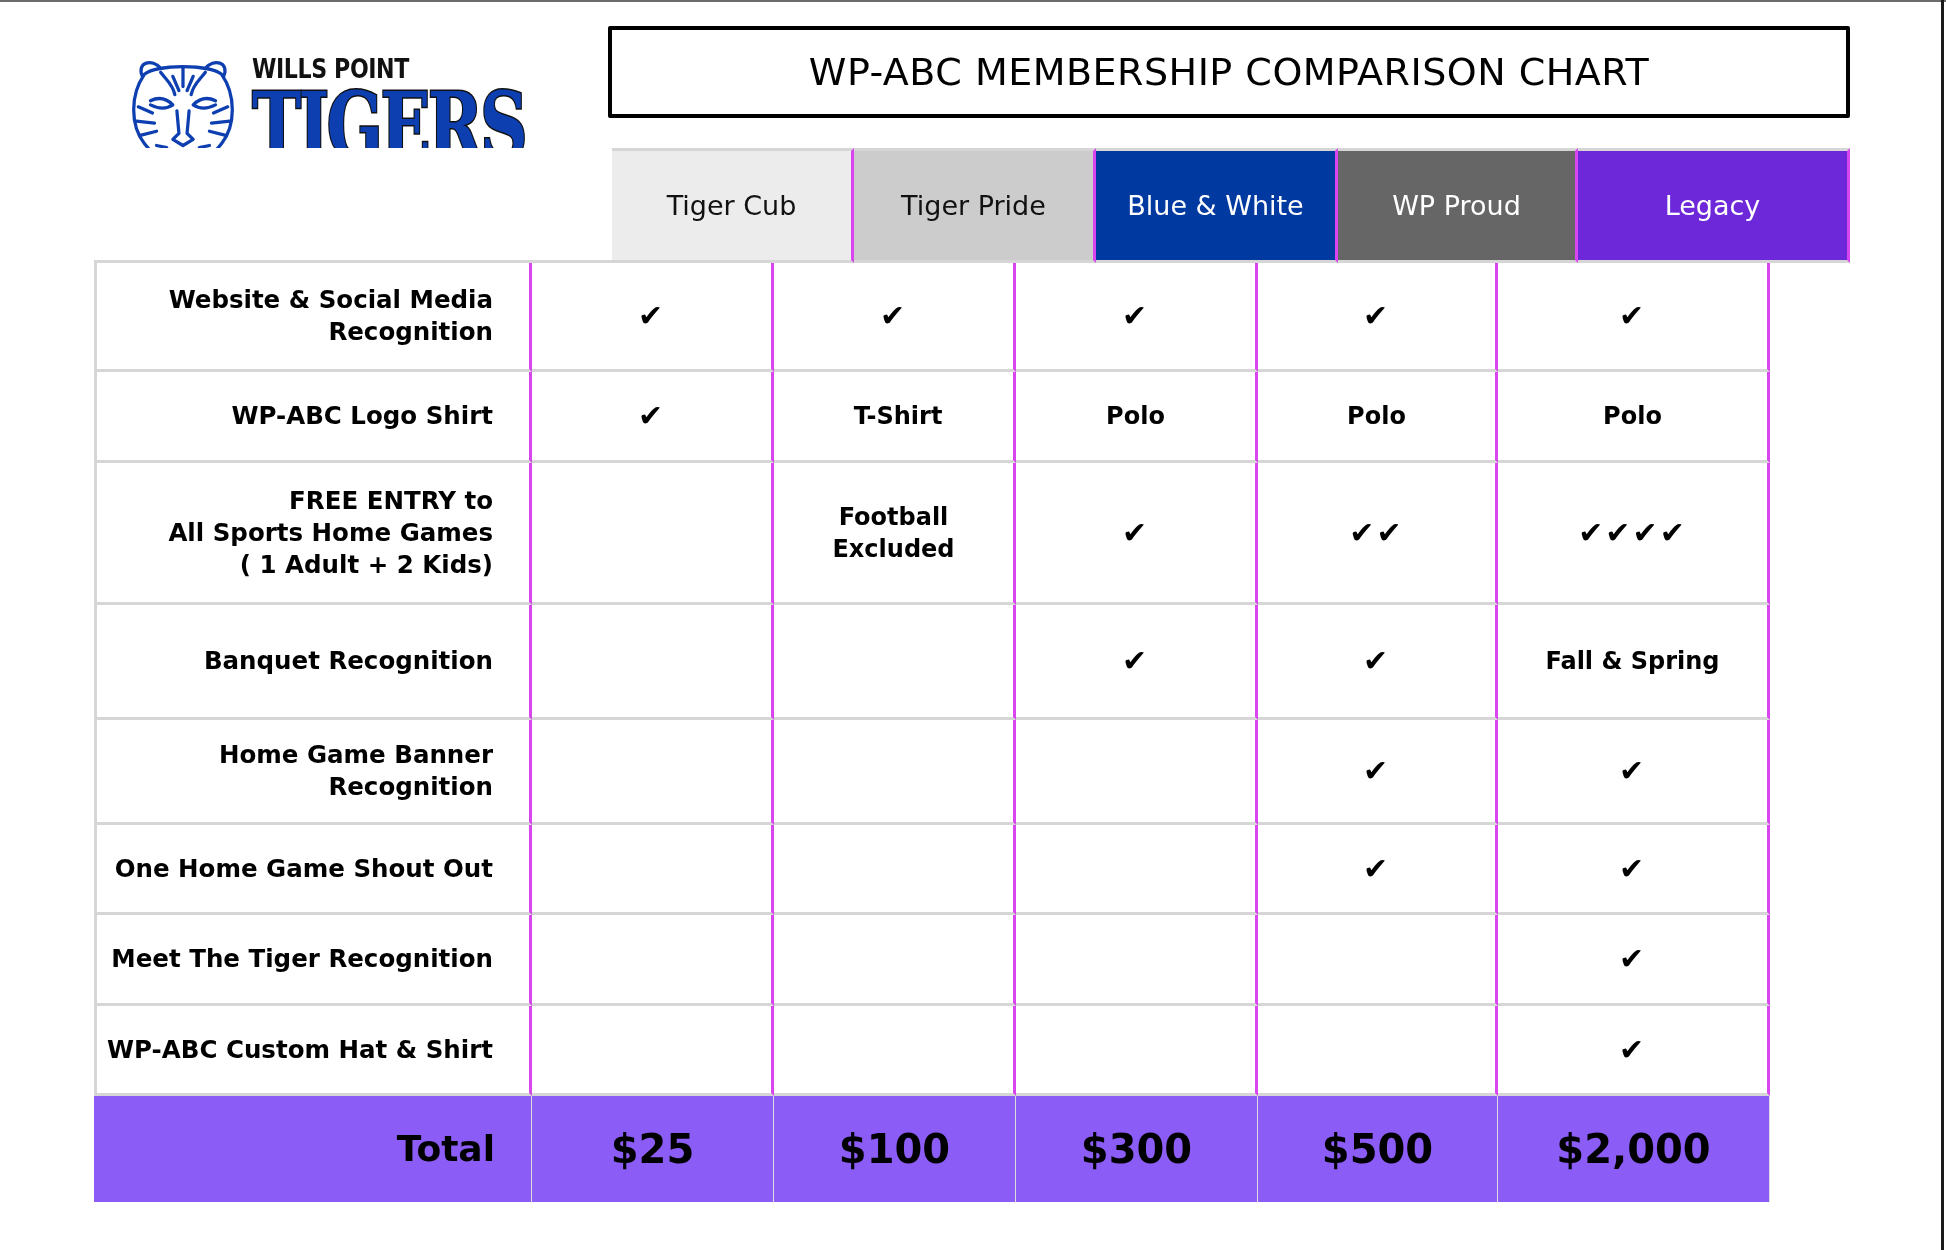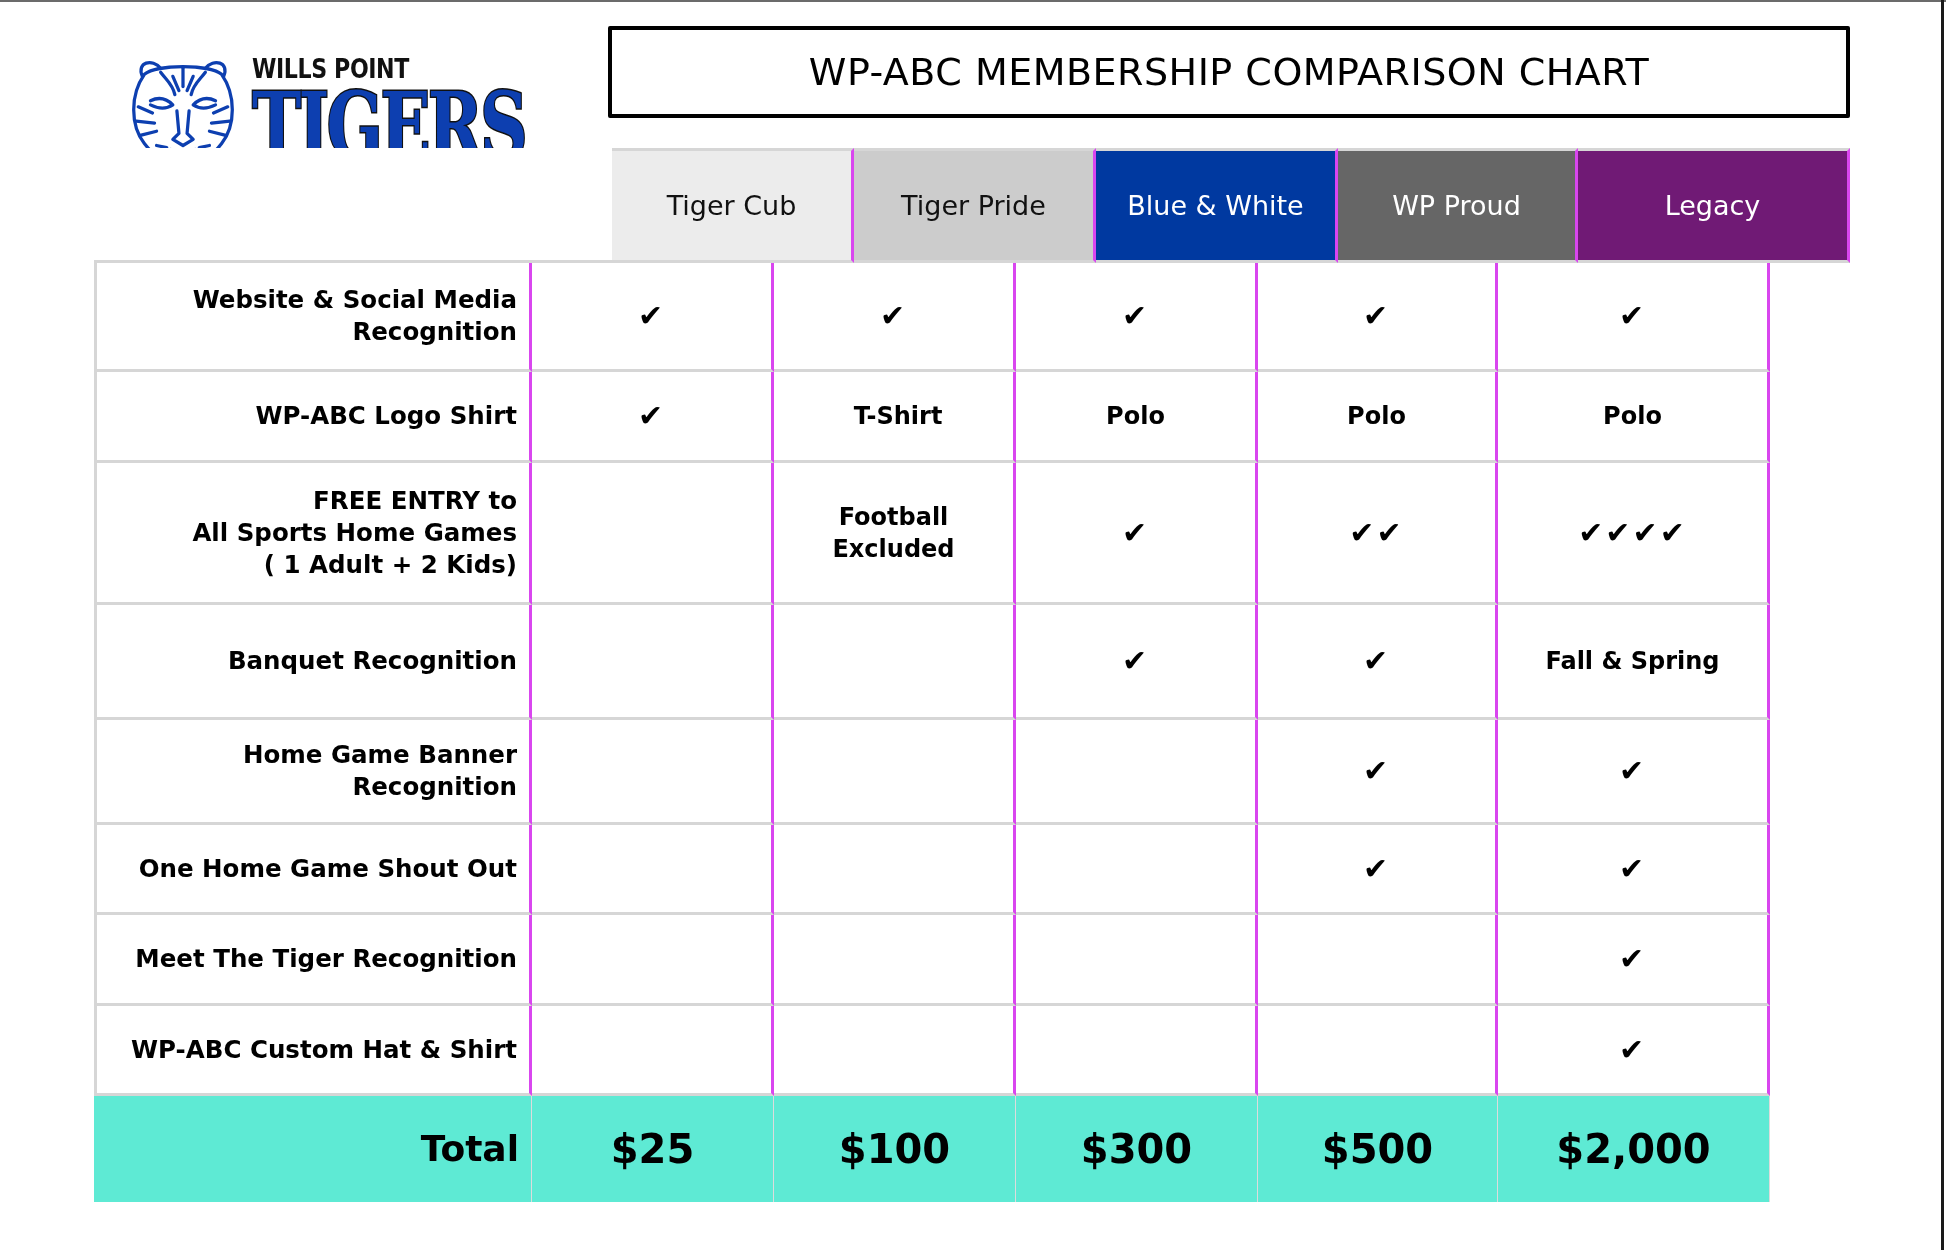--- a/index.html
+++ b/index.html
@@ -57,32 +57,32 @@
 
   
   .table { position: absolute; left: 94px; top: 148px; width: 1756px; }
   .row { display: flex; }
   .cell {
     box-sizing: border-box; display: flex; align-items: center; justify-content: center;
     text-align: center; border-right: 3px solid #d946ef; border-bottom: 3px solid #d6d6d6;
     font-family: "DejaVu Sans", sans-serif; font-weight: bold; font-size: 24px; line-height: 32px;
   }
   .cell.label {
-    width: 438px; justify-content: flex-end; text-align: right; padding-right: 12px;
+    width: 438px; justify-content: flex-end; text-align: right; padding-right: 36px;
     border-left: 3px solid #d6d6d6; font-size: 24.5px;
   }
   .c1 { width: 242px; } .c2 { width: 242px; } .c3 { width: 242px; } .c4 { width: 240px; } .c5 { width: 272px; }
 
   .header-row .cell { height: 115px; border-top: 3px solid #d6d6d6; font-weight: normal; font-size: 27px; }
   .header-row .cell.spacer { width: 518px; border: none; border-bottom: 3px solid #d6d6d6; background: #fff; }
 
   .check { font-family: "DejaVu Sans", sans-serif; font-size: 30px; font-weight: normal; letter-spacing: 2px; }
 
   .total-row .cell {
-    background: #5eead4; height: 106px; border-bottom: none; border-right: 1px solid #dcdcdc;
+    background: #8b5cf6; height: 106px; border-bottom: none; border-right: 1px solid #dcdcdc;
     font-size: 40px;
   }
   .total-row .cell.label { border-left: none; font-size: 36px; }
 </style>
 </head>
 <body>
 
 <div class="page-top-border"></div>
 <div class="page-right-border"></div>
 
@@ -123,21 +123,21 @@
   <span>WP-ABC MEMBERSHIP COMPARISON CHART</span>
 </div>
 
 <div class="table" id="comparison-table">
   <div class="row header-row">
     <div class="cell spacer"></div>
     <div class="cell c1 tier-head" style="background: rgb(236, 236, 236); color: rgb(17, 17, 17);">Tiger Cub</div>
     <div class="cell c2 tier-head" style="background: rgb(204, 204, 204); color: rgb(17, 17, 17);">Tiger Pride</div>
     <div class="cell c3 tier-head" style="background: rgb(0, 57, 160); color: rgb(255, 255, 255);">Blue &amp; White</div>
     <div class="cell c4 tier-head" style="background: rgb(102, 102, 102); color: rgb(255, 255, 255);">WP Proud</div>
-    <div class="cell c5 tier-head" style="background: #701a75; color: rgb(255, 255, 255);">Legacy</div>
+    <div class="cell c5 tier-head" style="background: #6d28d9; color: rgb(255, 255, 255);">Legacy</div>
   </div>
   <div id="body-rows">
       <div class="row">
         <div class="cell label" style="height: 109px; white-space: pre-line;">Website &amp; Social Media
 Recognition</div>
         <div class="cell c1 check" style="height: 109px; white-space: pre-line;">✔</div>
         <div class="cell c2 check" style="height: 109px; white-space: pre-line;">✔</div>
         <div class="cell c3 check" style="height: 109px; white-space: pre-line;">✔</div>
         <div class="cell c4 check" style="height: 109px; white-space: pre-line;">✔</div>
         <div class="cell c5 check" style="height: 109px; white-space: pre-line;">✔</div>

